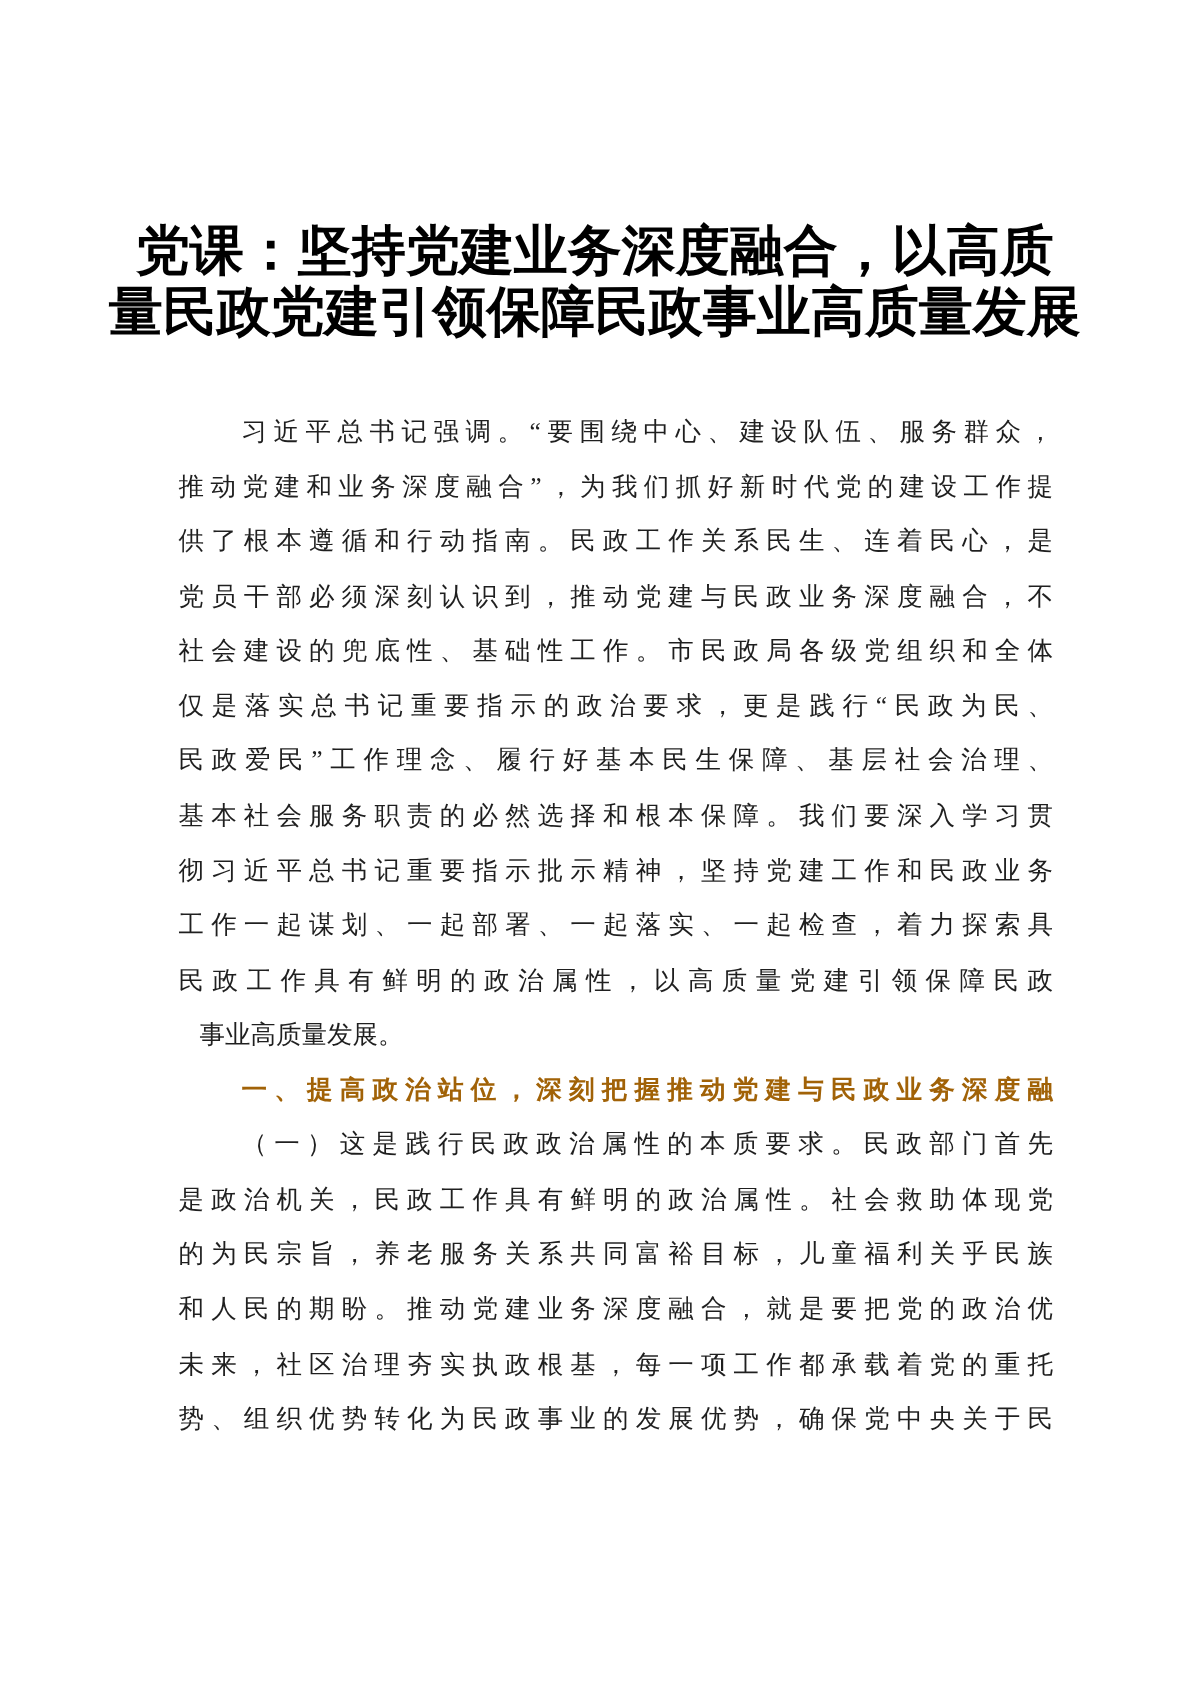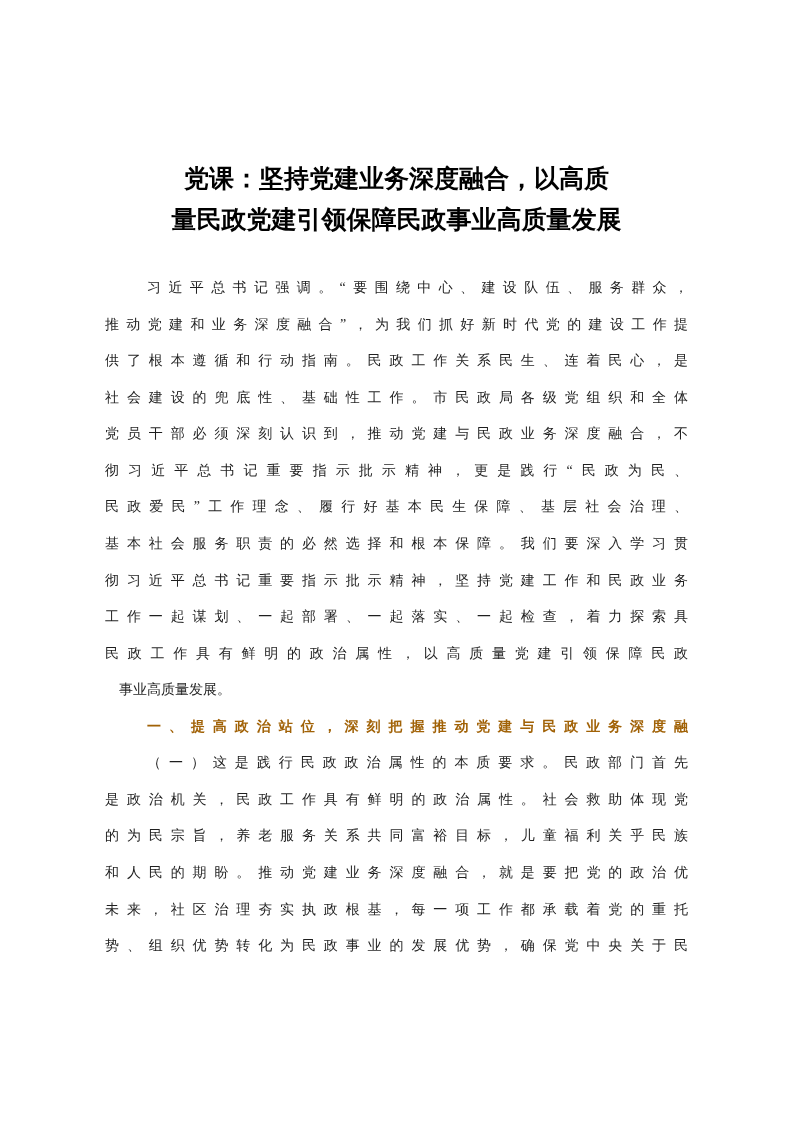--- a/index.html
+++ b/index.html
@@ -15,38 +15,37 @@
     overflow: hidden;
     color: #000000;
   }
   .doc-title {
     position: absolute;
     top: 146px;
     left: 0;
     width: 793px;
     font-family: "Liberation Sans", sans-serif;
     font-weight: 700;
-    font-size: 25px;
+    font-size: 36px;
     color: #000000;
     letter-spacing: 0px;
-    margin-top: 12px;
   }
   .title-line {
     line-height: 41px;
     height: 41px;
     text-align: center;
     white-space: nowrap;
   }
   .doc-body {
     position: absolute;
     top: 270px;
-    left: 105px;
+    left: 119px;
     width: 583px;
     font-family: "Liberation Serif", serif;
-    font-size: 14px;
+    font-size: 17px;
     color: #1f1f1f;
   }
   .line {
     height: 36.57px;
     line-height: 36.57px;
     text-align: justify;
     text-align-last: justify;
     white-space: nowrap;
     overflow: visible;
   }
@@ -70,23 +69,23 @@
   <div class="doc-title">
     <div class="title-line">党课：坚持党建业务深度融合，以高质</div>
     <div class="title-line">量民政党建引领保障民政事业高质量发展</div>
   </div>
 
   <div class="doc-body">
 
     <div class="line indent">习近平总书记强调。“要围绕中心、建设队伍、服务群众，</div>
     <div class="line">推动党建和业务深度融合”，为我们抓好新时代党的建设工作提</div>
     <div class="line">供了根本遵循和行动指南。民政工作关系民生、连着民心，是</div>
+    <div class="line">党员干部必须深刻认识到，推动党建与民政业务深度融合，不</div>
     <div class="line">社会建设的兜底性、基础性工作。市民政局各级党组织和全体</div>
-    <div class="line">党员干部必须深刻认识到，推动党建与民政业务深度融合，不</div>
-    <div class="line">彻习近平总书记重要指示批示精神，更是践行“民政为民、</div>
+    <div class="line">仅是落实总书记重要指示的政治要求，更是践行“民政为民、</div>
     <div class="line">民政爱民”工作理念、履行好基本民生保障、基层社会治理、</div>
     <div class="line">基本社会服务职责的必然选择和根本保障。我们要深入学习贯</div>
     <div class="line">彻习近平总书记重要指示批示精神，坚持党建工作和民政业务</div>
     <div class="line">工作一起谋划、一起部署、一起落实、一起检查，着力探索具</div>
     <div class="line">民政工作具有鲜明的政治属性，以高质量党建引领保障民政</div>
     <div class="line end">事业高质量发展。</div>
 
     <div class="line heading indent">一、提高政治站位，深刻把握推动党建与民政业务深度融</div>
 
     <div class="line indent">（一）这是践行民政政治属性的本质要求。民政部门首先</div>

